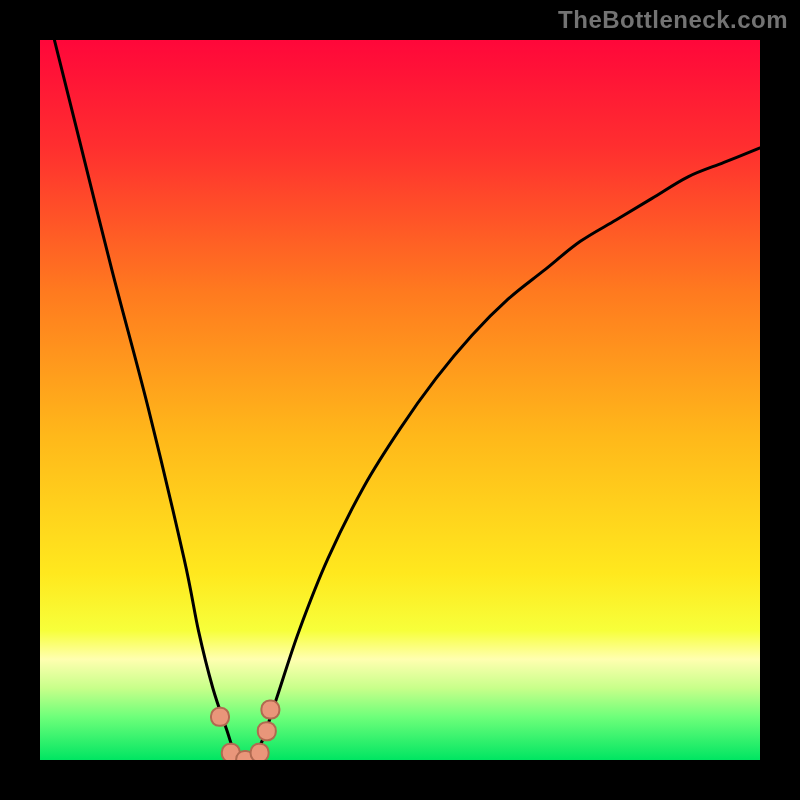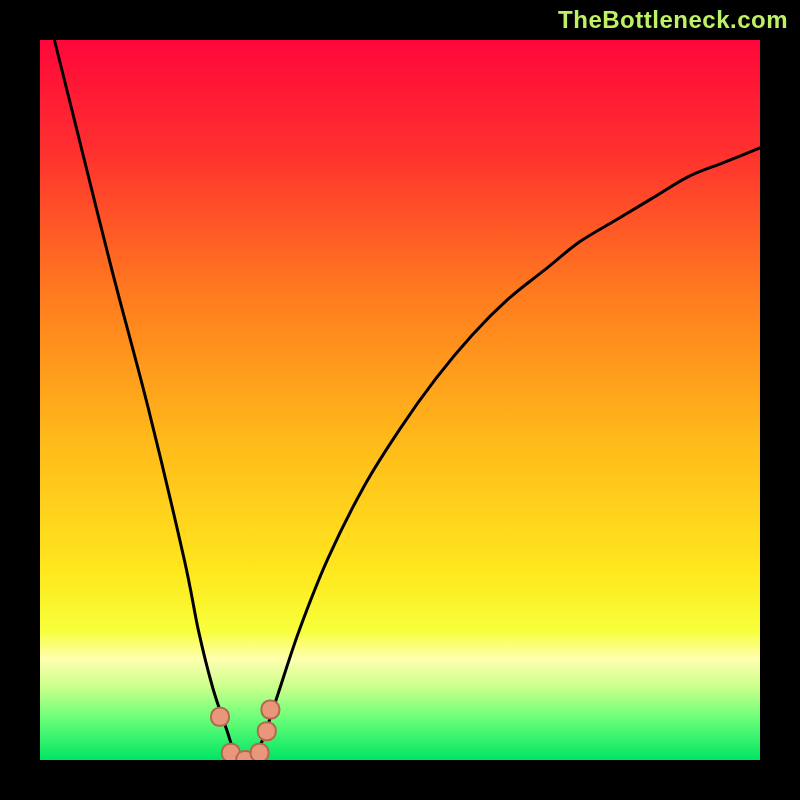--- a/index.html
+++ b/index.html
@@ -22,21 +22,21 @@
     left: 40px;
     top: 40px;
     width: 720px;
     height: 720px;
     overflow: hidden;
   }
   .watermark {
     position: absolute;
     top: 6px;
     right: 12px;
-    color: #bef264;
+    color: #737373;
     font-size: 24px;
     font-weight: 600;
     letter-spacing: 0.5px;
     user-select: none;
   }
   svg { display: block; }
 </style>
 </head>
 <body>
 

